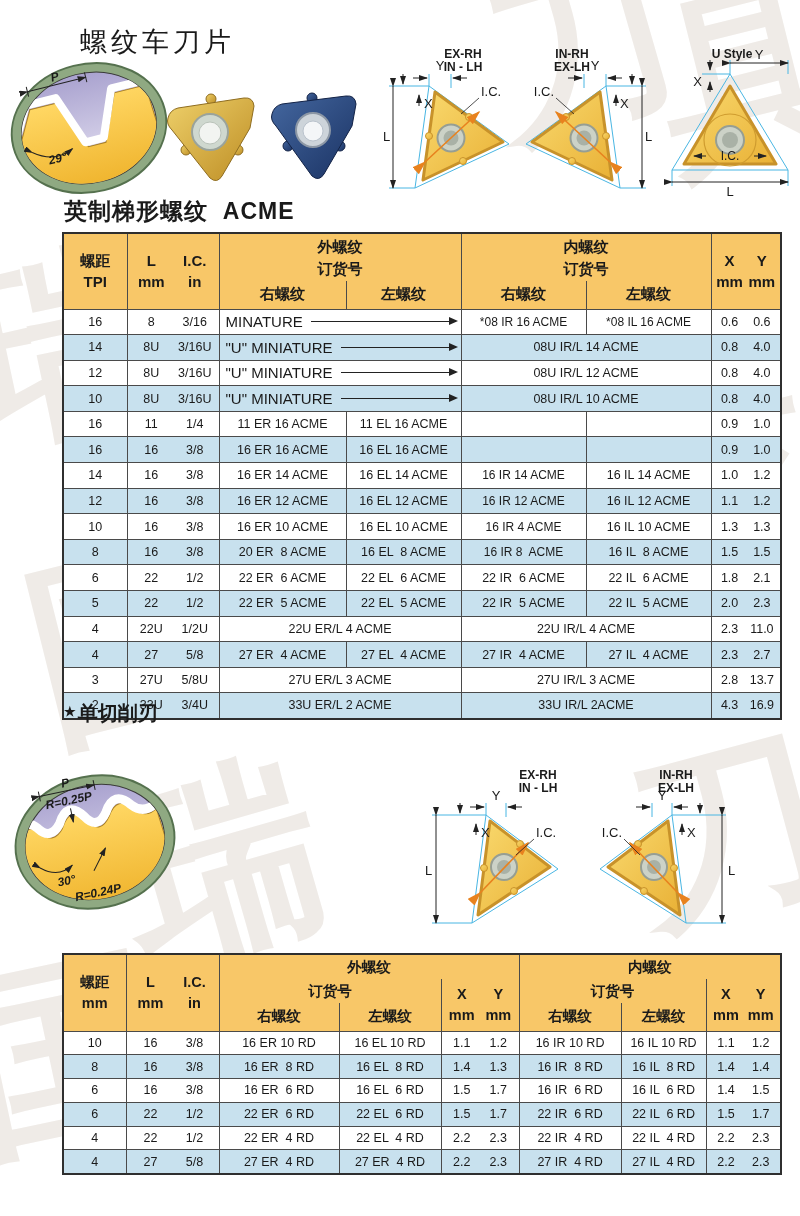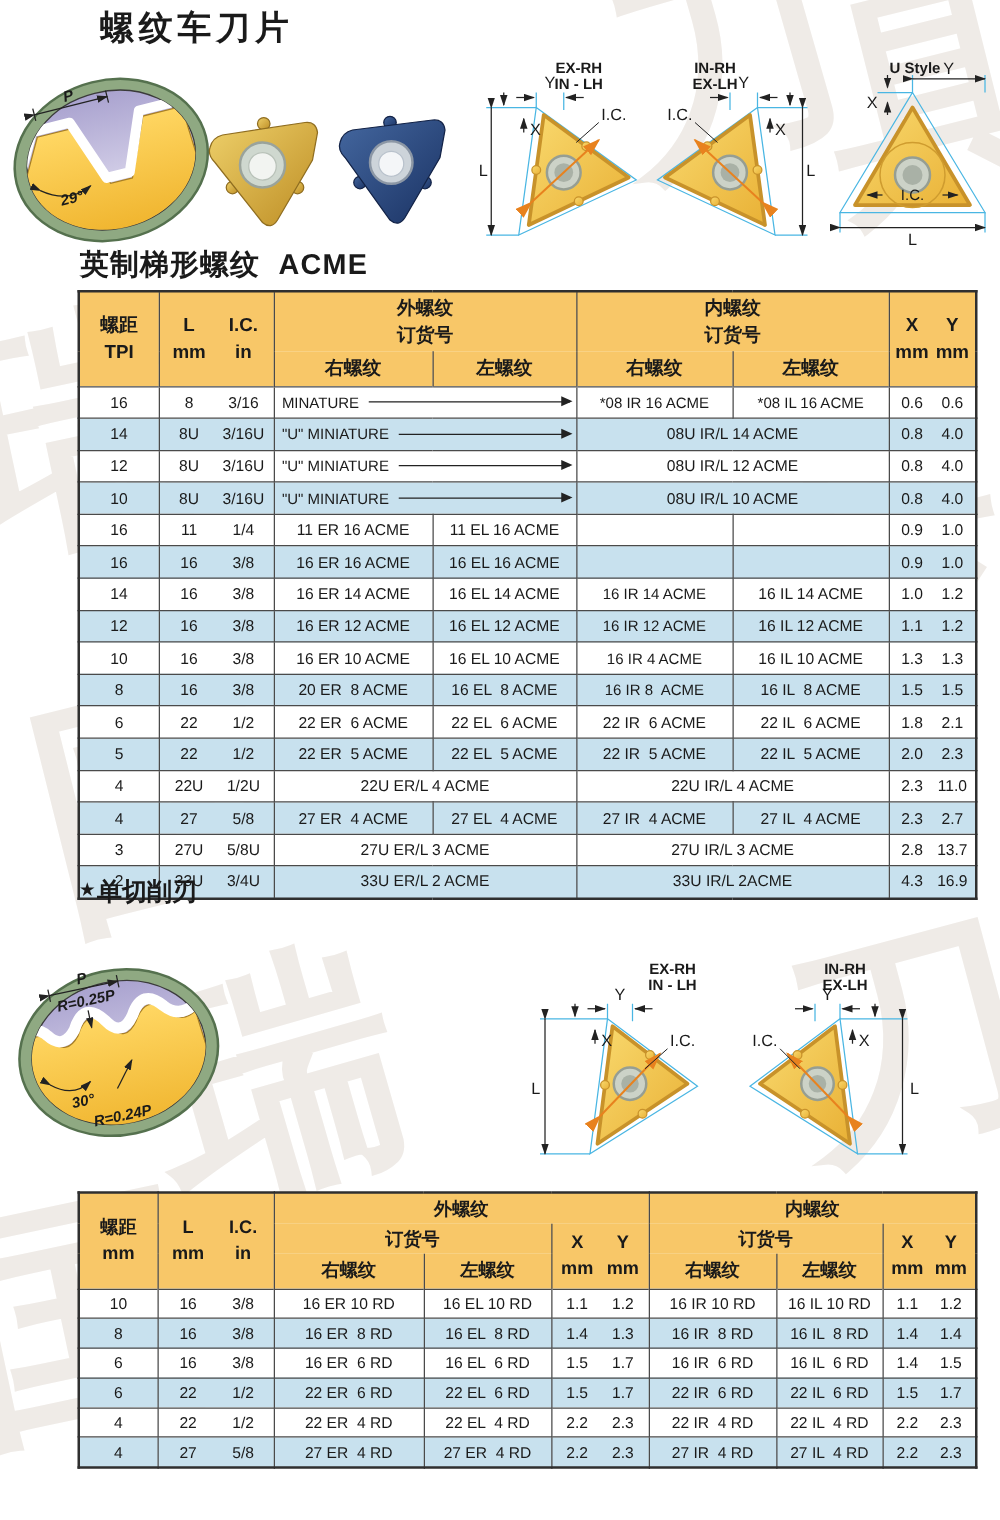--- a/index.html
+++ b/index.html
@@ -9,21 +9,21 @@
       font-family:"DejaVu Serif",serif;pointer-events:none;line-height:1;}
   .wm1{left:486px;top:-46px;font-size:185px;transform:rotate(-16deg);}
   .wm2{left:656px;top:-18px;font-size:185px;transform:rotate(-14deg);}
   .wm3{left:-44px;top:246px;font-size:200px;transform:rotate(-12deg);}
   .wm4{left:30px;top:540px;font-size:200px;transform:rotate(-14deg);}
   .wm5{left:120px;top:762px;font-size:200px;transform:rotate(-16deg);}
   .wm6{left:598px;top:290px;font-size:195px;transform:rotate(-12deg);}
   .wm7{left:630px;top:730px;font-size:195px;transform:rotate(-15deg);}
   .wm8{left:-36px;top:952px;font-size:200px;transform:rotate(-12deg);}
   .layer{position:absolute;z-index:1;}
-  .title{left:64px;top:4px;font-size:27px;font-weight:bold;letter-spacing:4px;padding-left:16px;}
+  .title{left:64px;top:24px;font-size:27px;font-weight:normal;letter-spacing:4px;padding-left:16px;}
   .sec-heading{font-size:23px;font-weight:bold;letter-spacing:1px;white-space:pre;}
   .acme-heading{left:64px;top:196px;}
   .din-heading{left:68px;top:920px;}
   .footnote{left:64px;top:700px;font-size:20px;font-weight:bold;}
   .footnote .star{font-size:13px;vertical-align:4px;margin-right:2px;}
   .order{left:64px;top:1180px;font-size:17px;font-weight:bold;white-space:pre;}
 
   table{border-collapse:collapse;table-layout:fixed;position:absolute;z-index:1;
         left:62px;width:718px;border:2px solid #2f2f2f;}
   #acme-table{top:232px;}
@@ -38,21 +38,21 @@
   .pairline span{display:inline-block;width:50%;text-align:center;}
   tbody td{border:1px solid #4a4a4a;background:#fff;text-align:center;
            font-size:12.5px;white-space:pre;}
   #acme-table tbody tr{height:25.6px;}
   #din-table tbody tr{height:23.8px;}
   tbody tr.shade td{background:#c8e1ee;}
   td.em{font-size:12px;}
   td.pair span{display:inline-block;width:50%;text-align:center;}
   td.acell{padding-left:6px;}
   .aw{display:flex;align-items:center;width:100%;}
-  .aw .txt{font-size:12px;}
+  .aw .txt{font-size:15px;}
   .arr{flex:1 1 auto;height:0;border-top:1.6px solid #222;position:relative;margin:0 3px 0 8px;}
   .arr::after{content:"";position:absolute;right:-2px;top:-5px;width:0;height:0;
               border-left:9px solid #222;border-top:4px solid transparent;border-bottom:4px solid transparent;}
   svg{position:absolute;z-index:1;overflow:visible;}
   svg text{font-family:"Liberation Sans",sans-serif;font-size:12px;fill:#1a1a1a;}
   svg text.dim{font-size:13px;}
   svg text.lbl{font-size:12px;font-weight:bold;}
   svg text.it{font-style:italic;font-weight:bold;}
   .cy{stroke:#49b6e3;stroke-width:1;fill:none;}
   .blk{stroke:#222;stroke-width:1;fill:none;}

